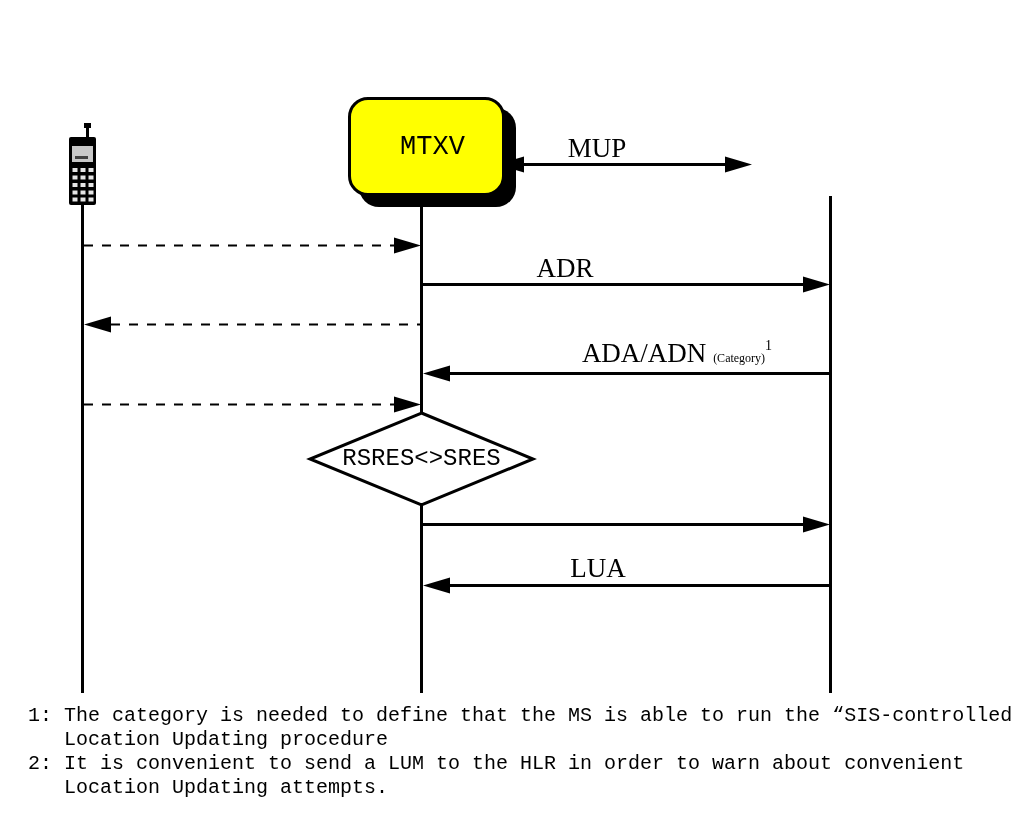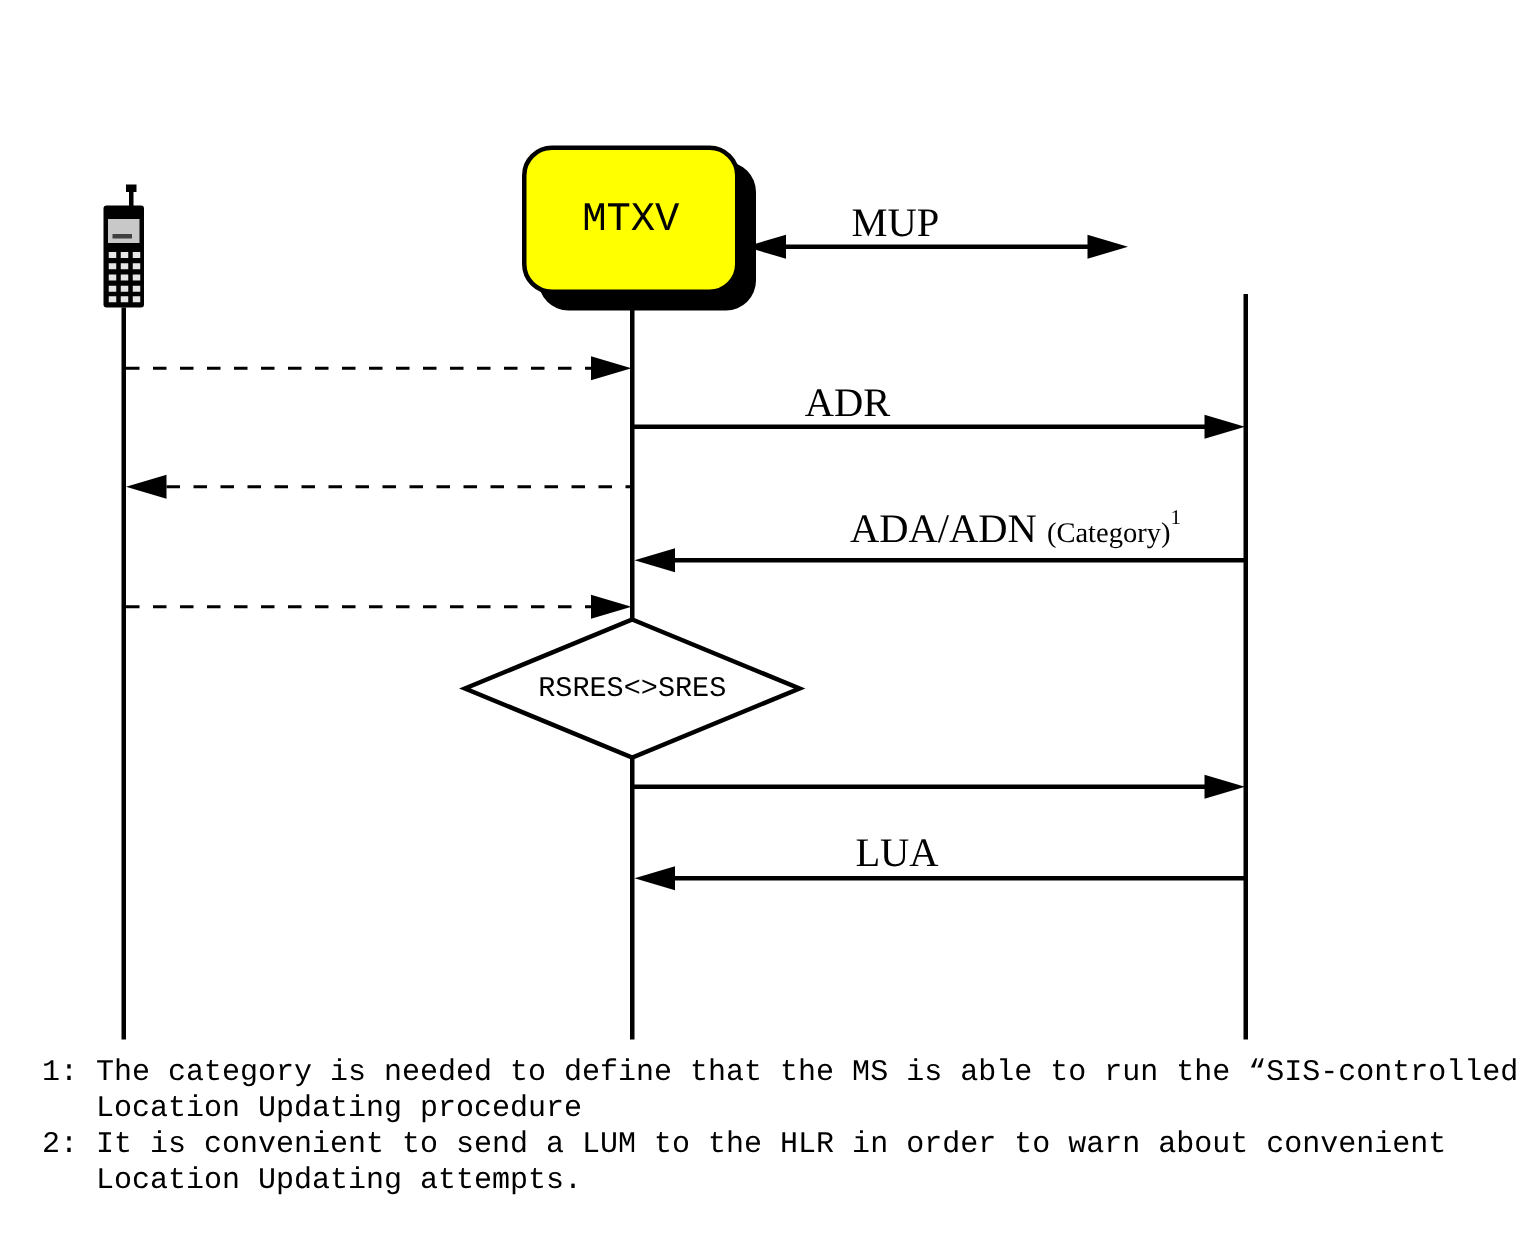--- a/index.html
+++ b/index.html
@@ -22,42 +22,42 @@
     border-radius: 20px;
     box-shadow: 11px 11px 0 0 #000000;
     display: flex;
     flex-direction: column;
     align-items: center;
     justify-content: center;
     font-size: 27px;
     line-height: 36px;
     letter-spacing: 0px;
   }
-  .mtxv-box { left: 348px; top: 97px; width: 139px; height: 93px; }
+  .mtxv-box { left: 348px; top: 97px; width: 139px; height: 93px; padding-left: 12px; }
   .hlr-box  { left: 755px; top: 97px; width: 137px; height: 91px; }
 
   .msg-label {
     position: absolute;
     z-index: 3;
     font-size: 27px;
     line-height: 26px;
     text-align: center;
     white-space: nowrap;
     font-family: Liberation Serif, serif;
   }
-  .msg-label .qualifier { font-size: 19px; }
+  .msg-label .qualifier { font-size: 12px; }
   .msg-label sup.fn-ref-1 { font-size: 14px; position: relative; top: -2px; }
   .msg-label sup.fn-ref-2 { font-size: 18px; position: relative; top: -4px; margin-left: 10px; }
 
   .decision-label {
     position: absolute;
     z-index: 3;
     left: 311px; top: 447px; width: 221px;
     text-align: center;
-    font-size: 19px;
+    font-size: 24px;
     line-height: 24px;
     white-space: nowrap;
   }
 
   .footnote-row {
     position: absolute;
     z-index: 3;
     font-size: 20px;
     line-height: 23px;
     white-space: pre;

